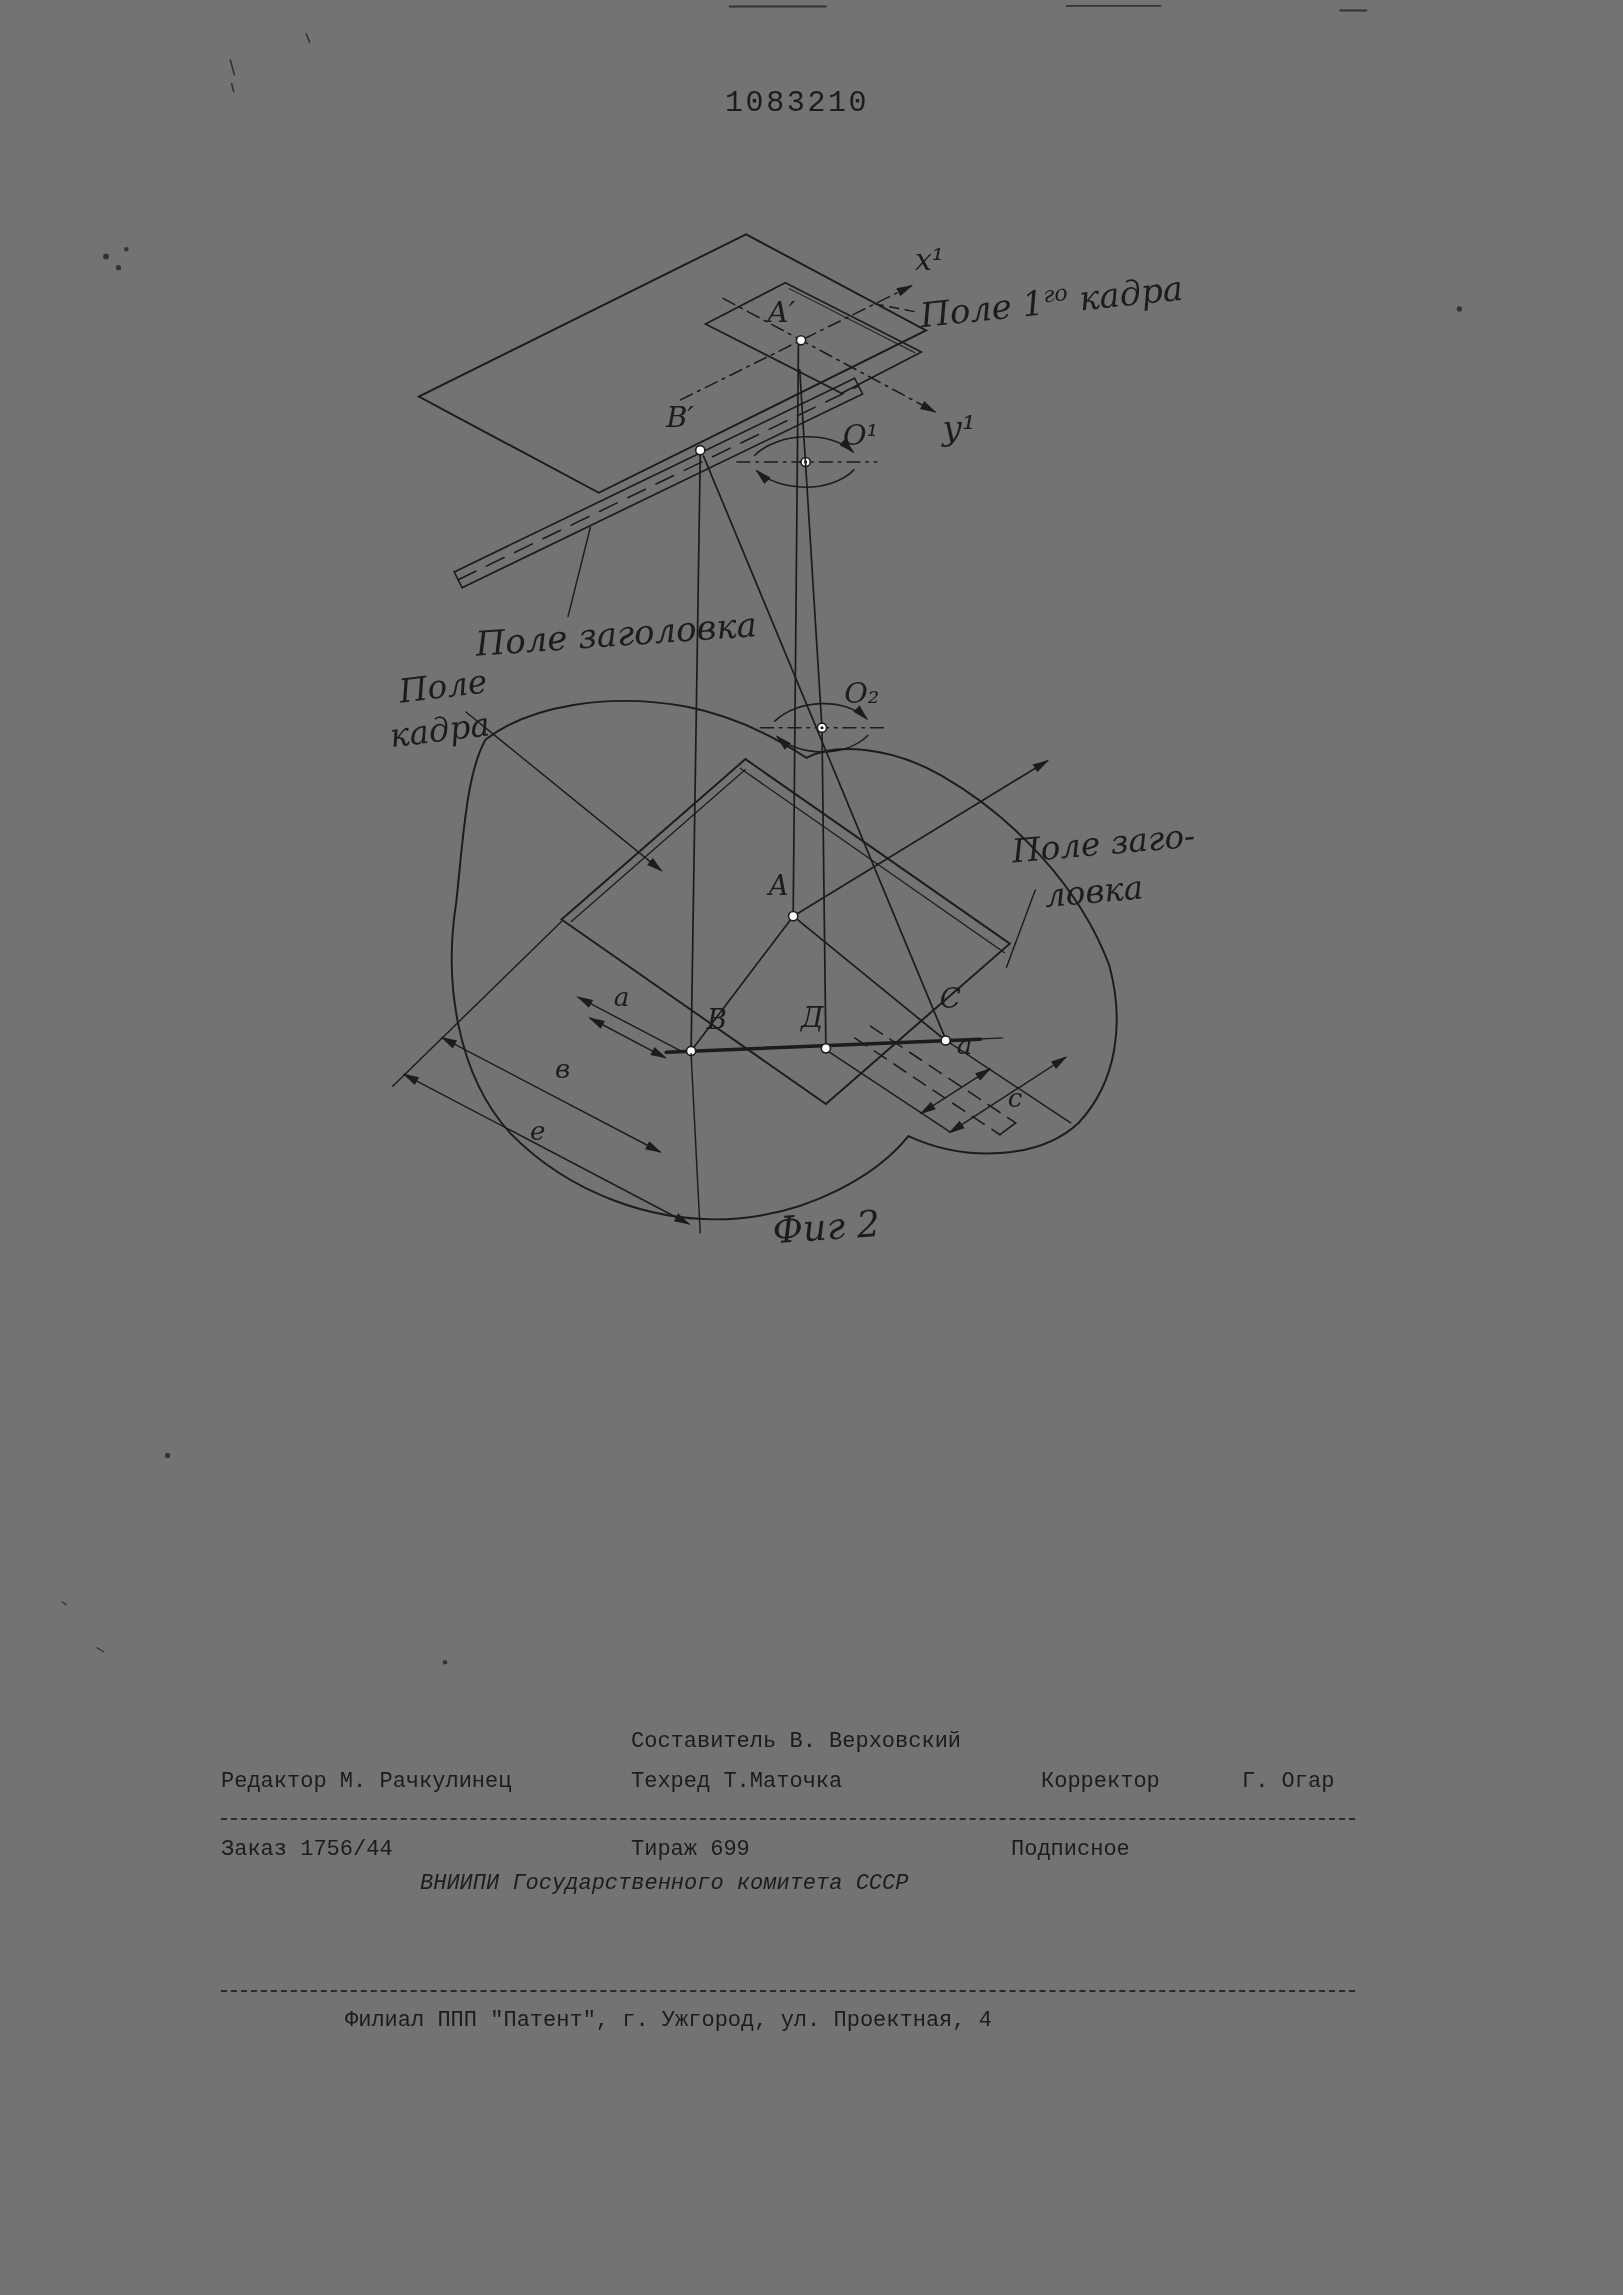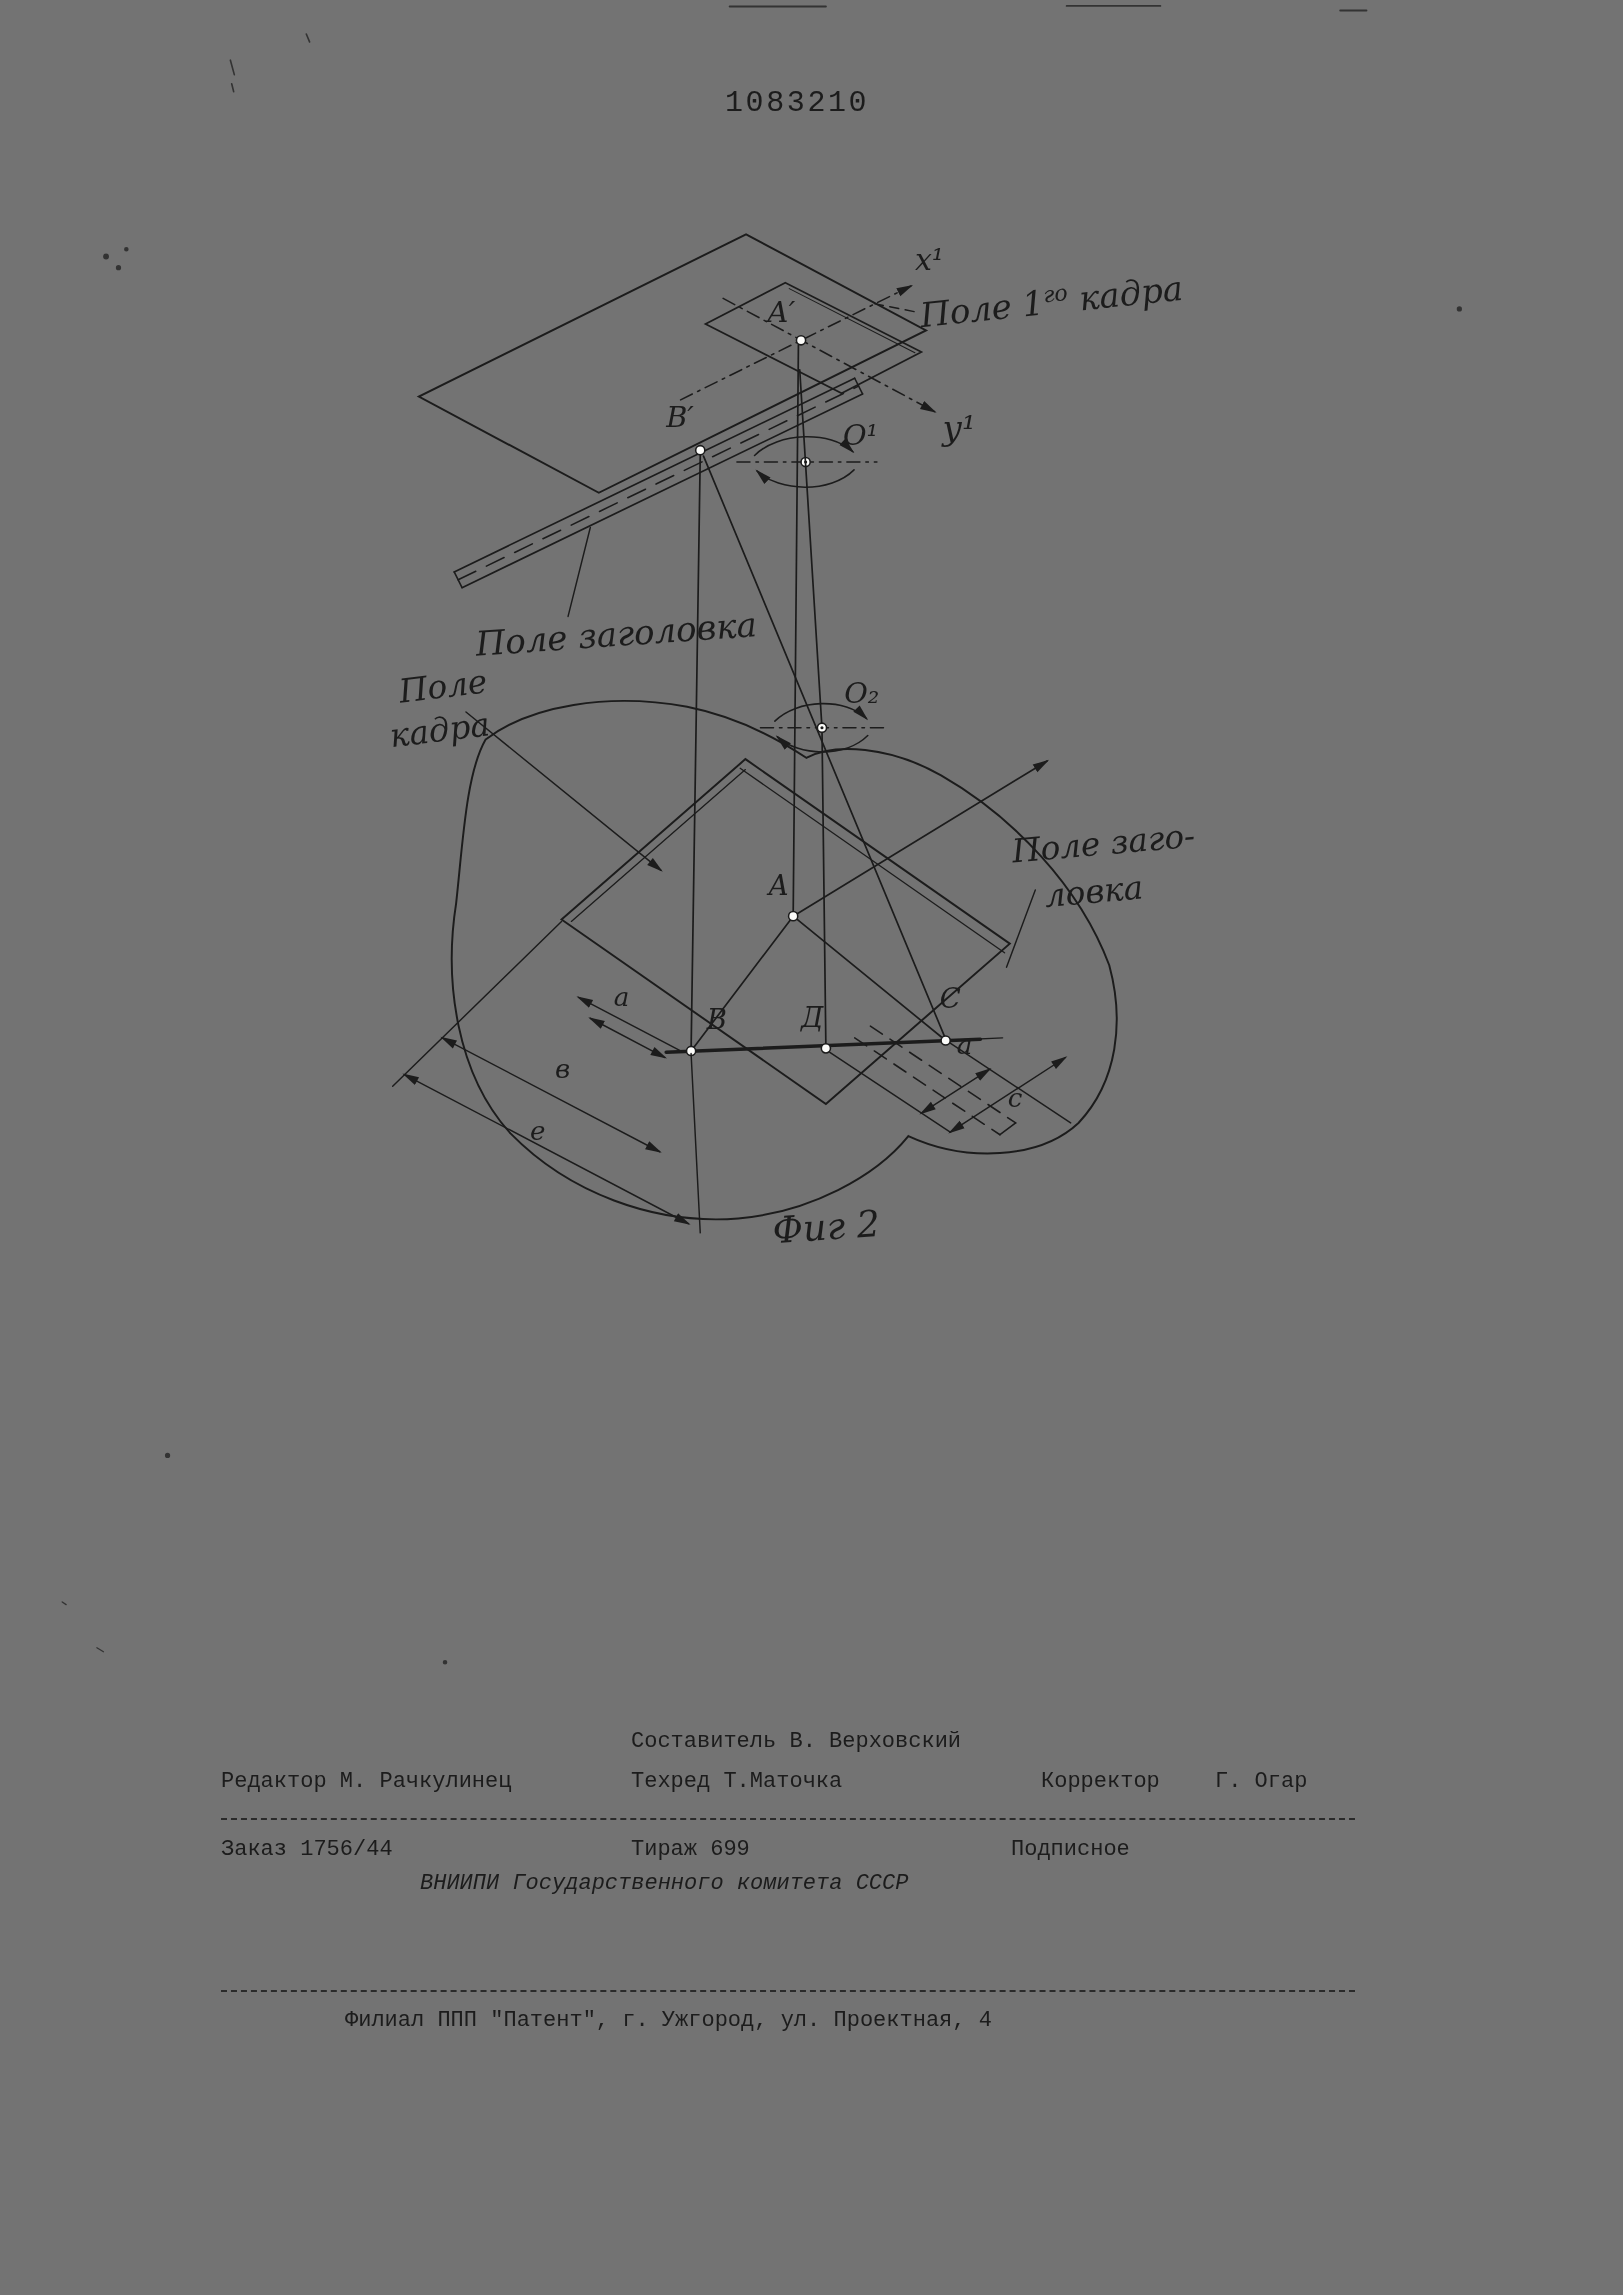--- a/index.html
+++ b/index.html
@@ -170,21 +170,21 @@
       <text x="1462" y="1610" font-size="40">а</text>
       <text x="1540" y="1692" font-size="40">с</text>
       <text x="1182" y="1900" font-size="56" transform="rotate(-4 1182 1900)">Фиг 2</text>
     </g>
   </svg>
 
   <div class="ft" style="left:631px;top:1729px;">Составитель В. Верховский</div>
   <div class="ft" style="left:221px;top:1769px;">Редактор М. Рачкулинец</div>
   <div class="ft" style="left:631px;top:1769px;">Техред Т.Маточка</div>
   <div class="ft" style="left:1017px;top:1769px;margin-left:24px;">Корректор</div>
-  <div class="ft" style="left:1215px;top:1769px;">Г. Огар</div>
+  <div class="ft" style="left:1242px;top:1769px;">Г. Огар</div>
 
   <div class="dashline" style="top:1818px;"></div>
 
   <div class="ft" style="left:221px;top:1837px;">Заказ 1756/44</div>
   <div class="ft" style="left:631px;top:1837px;">Тираж 699</div>
   <div class="ft" style="left:1011px;top:1837px;">Подписное</div>
   <div class="ft" style="left:420px;top:1871px;font-style:italic;">ВНИИПИ Государственного комитета СССР</div>
 
   <div class="dashline" style="top:1990px;"></div>
 

